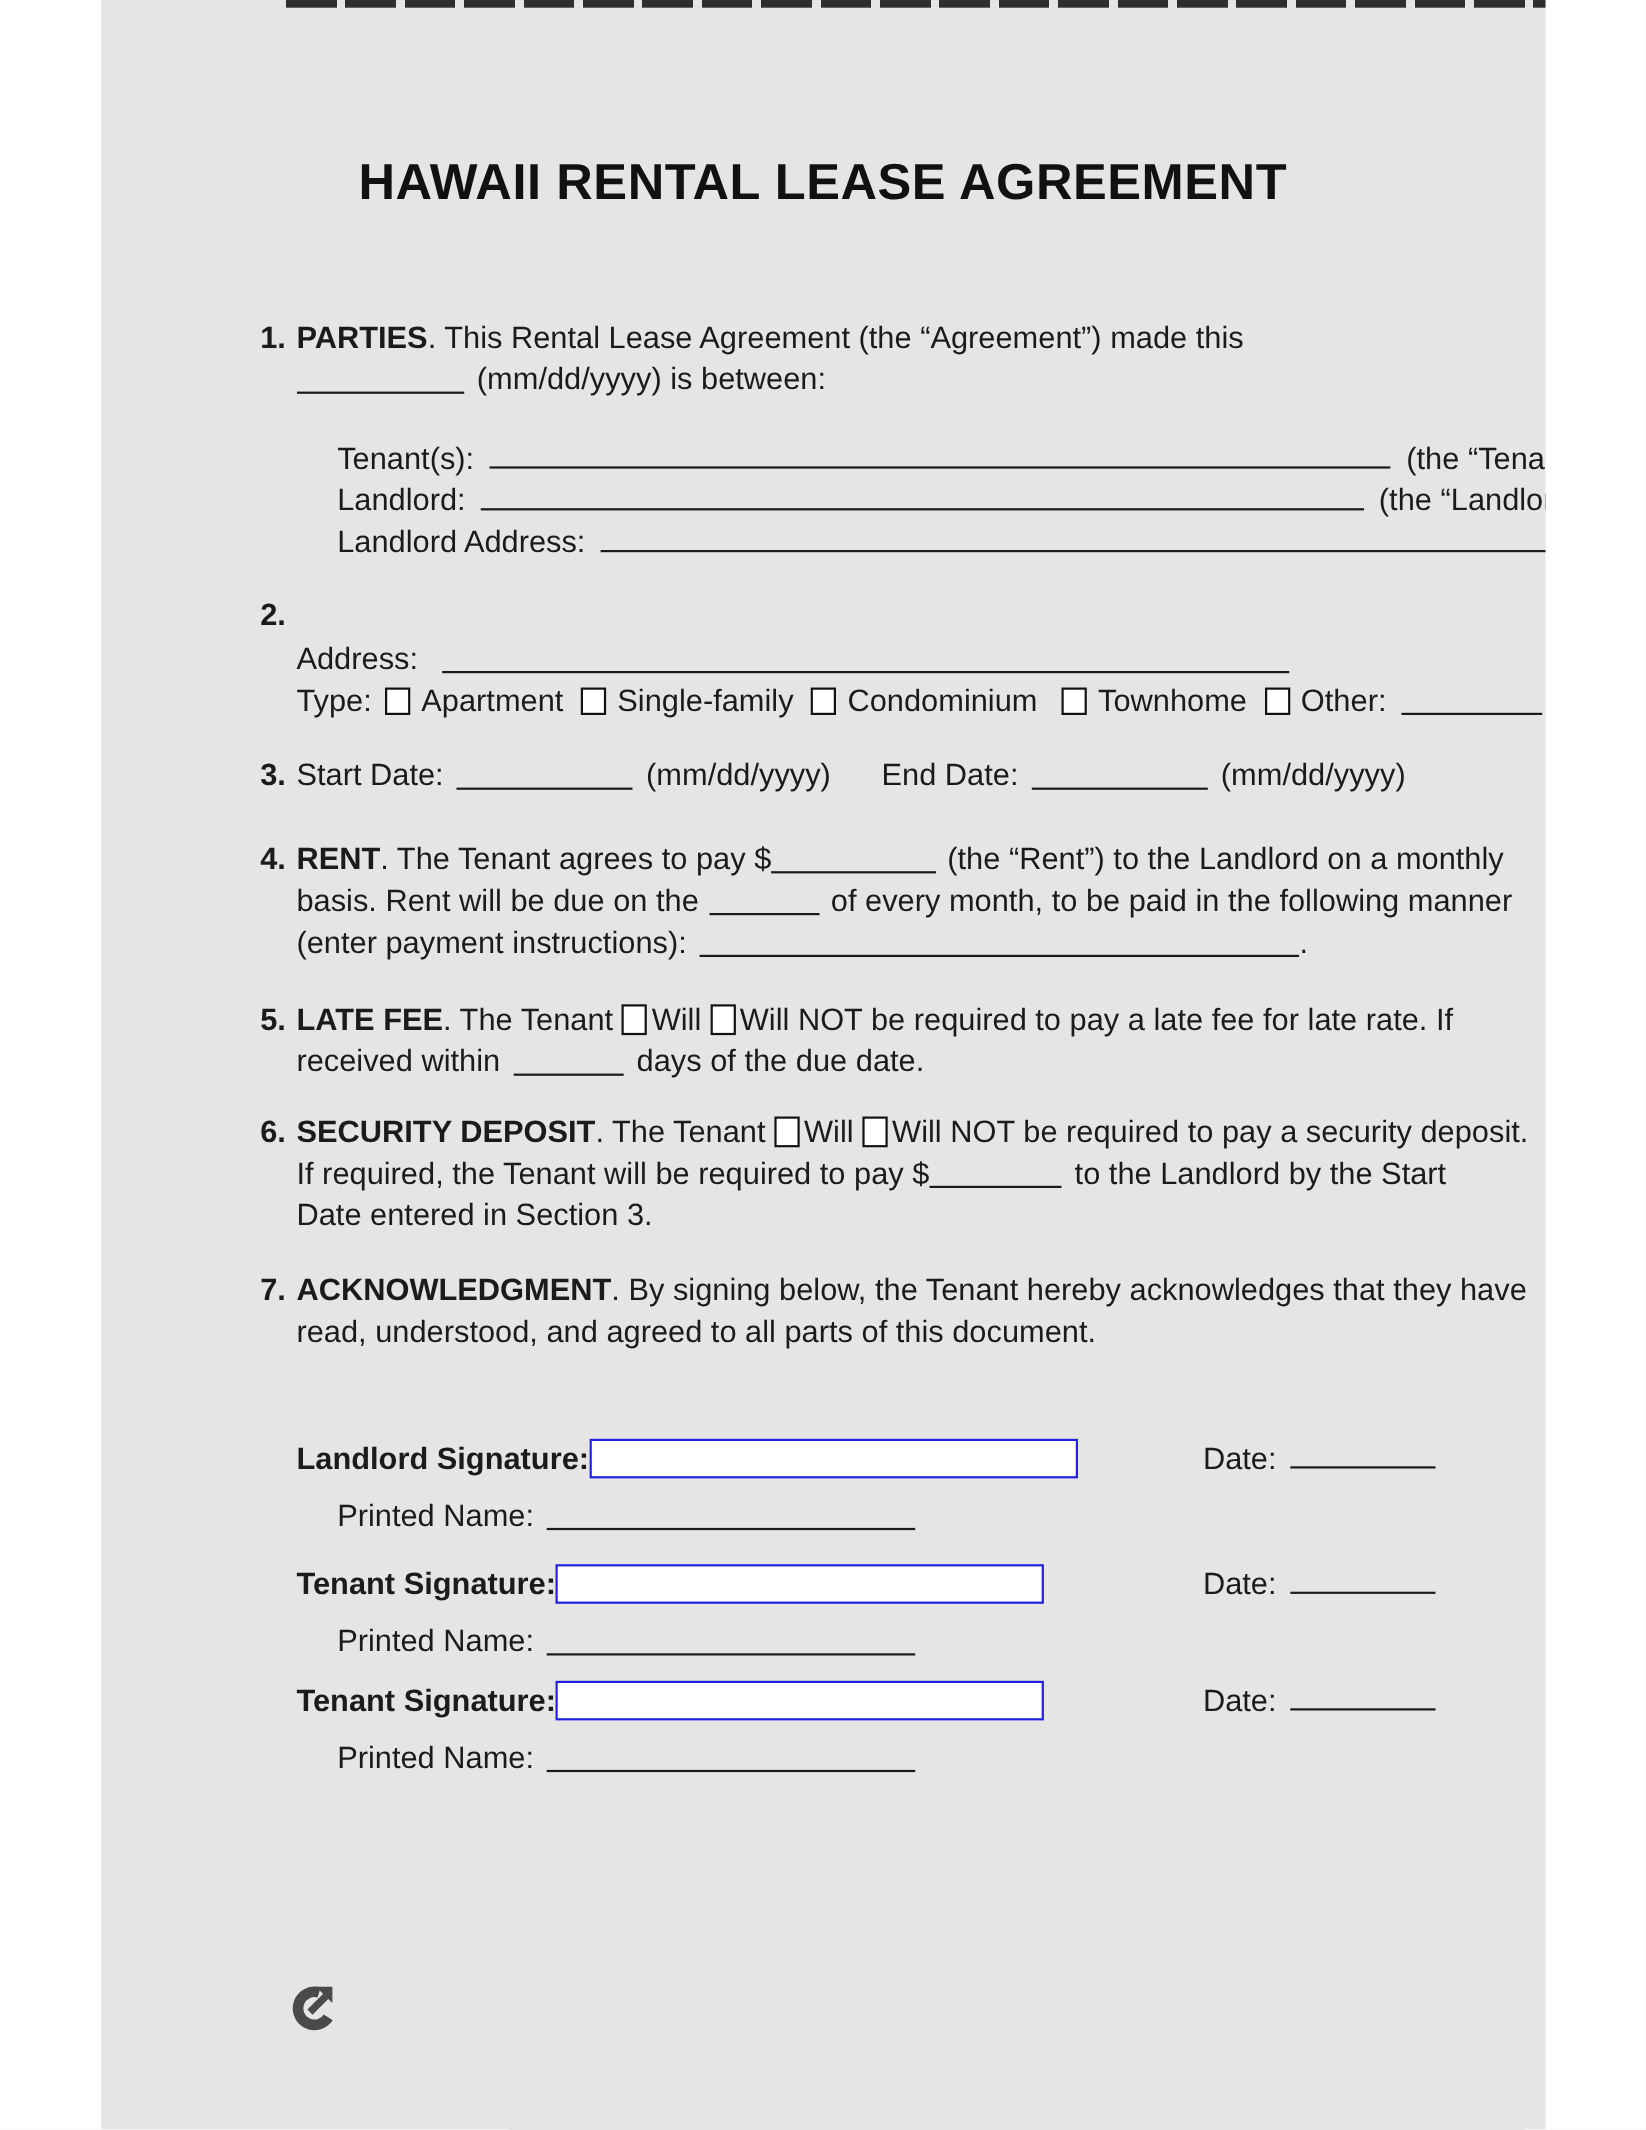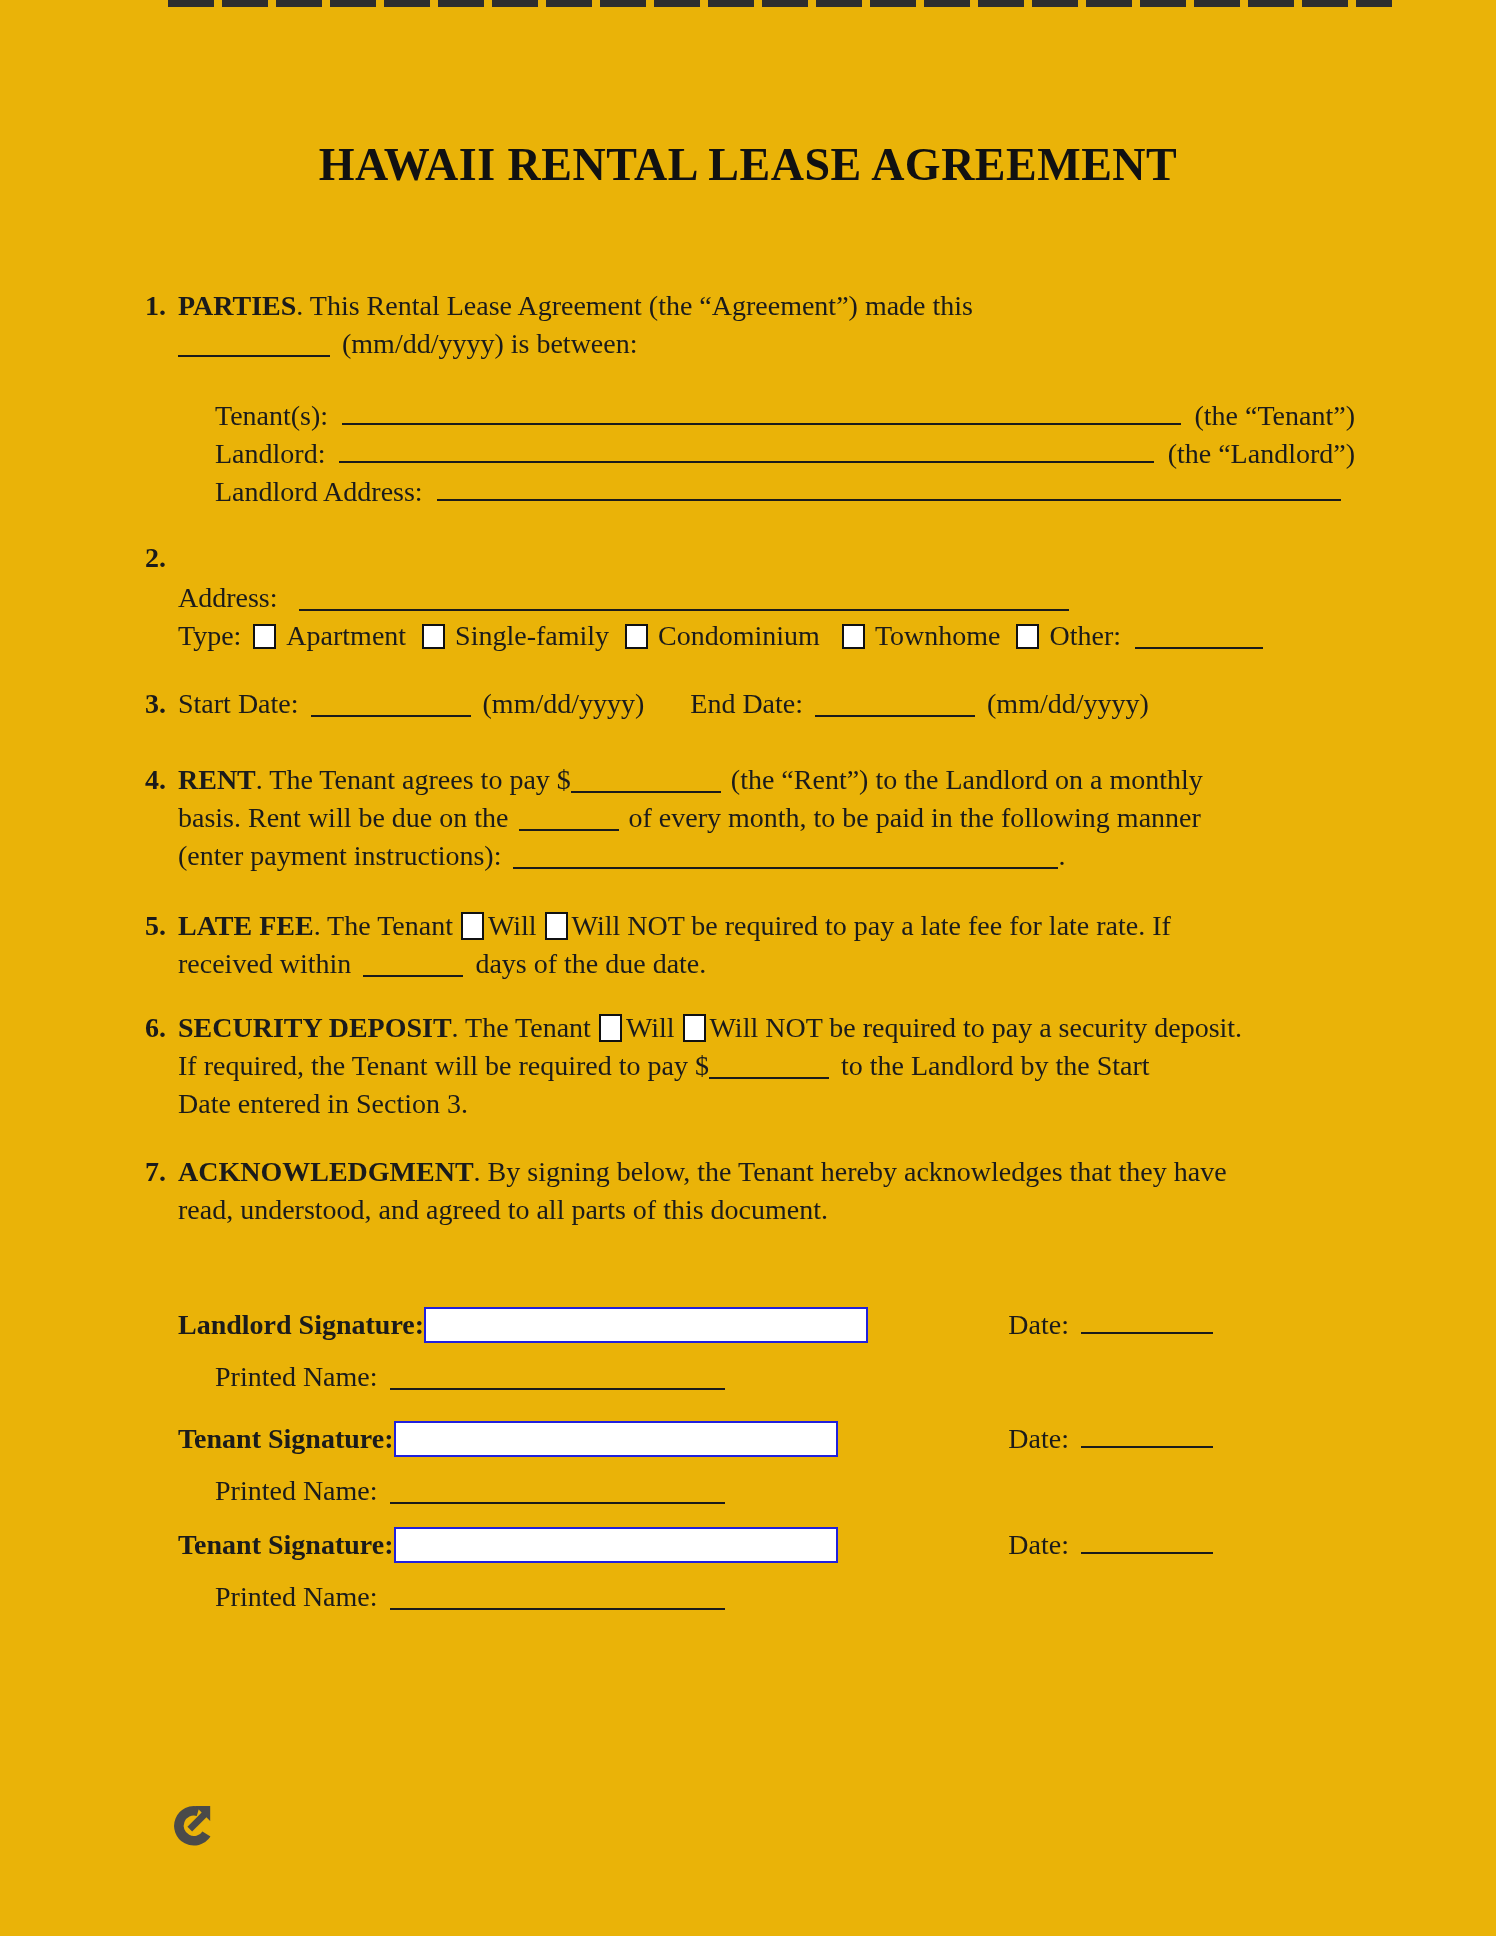--- a/index.html
+++ b/index.html
@@ -1,21 +1,21 @@
 <!DOCTYPE html>
 <html><head>
 <meta charset="utf-8">
 <style>
   html,body{margin:0;padding:0;background:#ffffff;}
   .page{
     position:relative;
-    width:1496px;height:1936px;
+    width:1313px;height:1936px;
     margin:0 auto;
-    background:#eab308;
-    font-family:Liberation Serif, serif;
+    background:#e5e5e5;
+    font-family:Liberation Sans, sans-serif;
     font-size:28px;
     color:#1b1b1b;
     overflow:hidden;
   }
   .top-edge{
     position:absolute;top:0;left:168px;width:1224px;height:7px;
     background:repeating-linear-gradient(90deg,#2e2e2e 0 46px,rgba(0,0,0,0) 46px 54px);
   }
   h1.doc-title{
     margin:138px 0 0 0;

